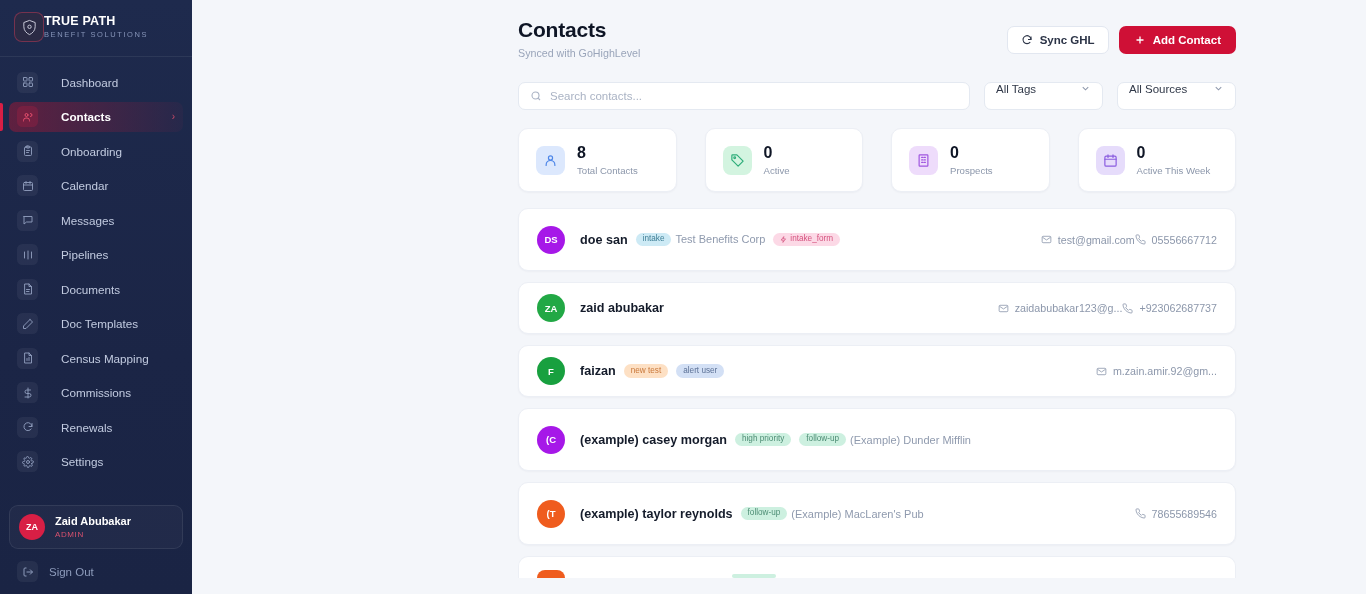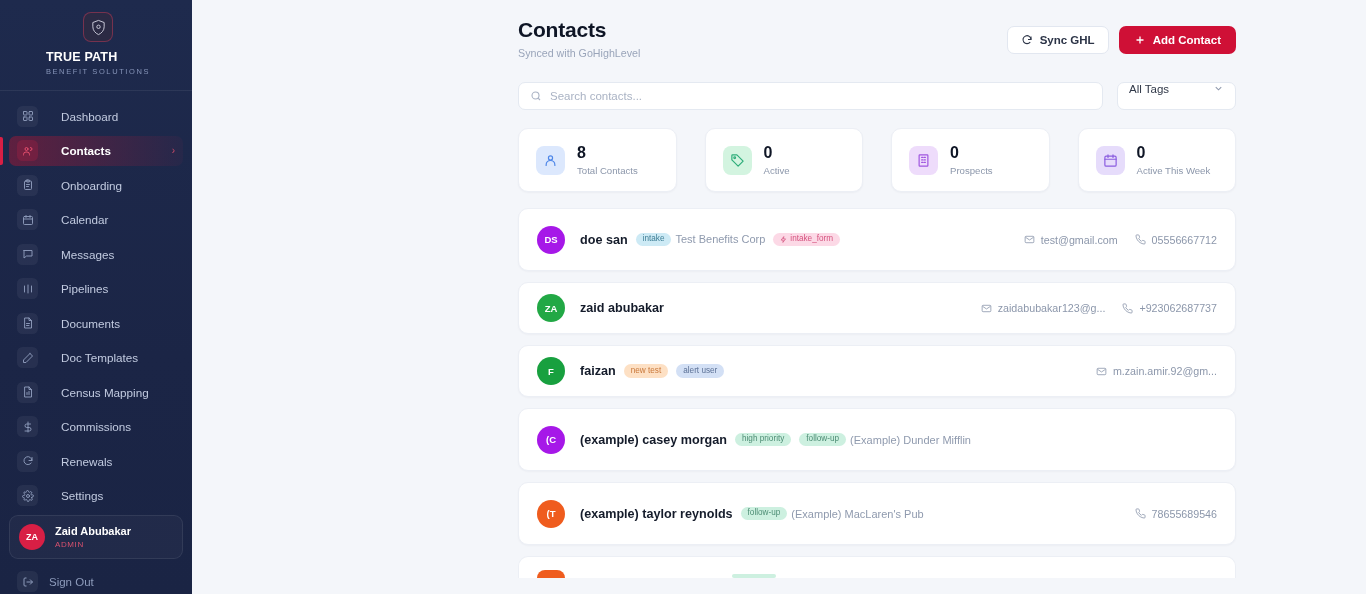--- a/index.html
+++ b/index.html
@@ -12,24 +12,23 @@
   .app { display: flex; width: 1366px; height: 594px; }
 
   
   .sidebar {
     width: 192px; height: 594px;
     background: linear-gradient(180deg,#1e2a4d 0%,#1b2546 60%,#1a2444 100%);
     display: flex; flex-direction: column;
     position: relative; flex: none;
   }
   .brand {
-    display: flex; align-items: center; gap: 9px;
+    display: flex; align-items: center; 
     padding: 12px 10px 14px 14px;
     border-bottom: 1px solid rgba(255,255,255,.07);
-    flex-direction: column;
   }
   .brand-logo {
     width: 30px; height: 30px; border-radius: 8px; flex: none;
     background: #2b2a44;
     border: 1px solid rgba(210,60,90,.45);
     display: flex; align-items: center; justify-content: center;
   }
   .brand-logo svg { display:block; }
   .brand-text { display: flex; flex-direction: column; line-height: 1.1; }
   .brand-title {
@@ -164,21 +163,21 @@
   }
   .tag-intake { background: #cdeaf5; color: #3f7f96; }
   .tag-source {
     background: #fcd9e6; color: #d5537f;
     display: inline-flex; align-items: center; gap: 3px;
   }
   .tag-newtest { background: #fde0c4; color: #c9783a; }
   .tag-alert { background: #d3e0f5; color: #5c7196; }
   .tag-green { background: #cdf0e0; color: #4d8d74; }
   .c-contactinfo {
-    margin-left: auto; display: flex; align-items: center; gap: 17px;
+    margin-left: auto; display: flex; align-items: center; 
     font-size: 10.7px; color: #8c97ab;
   }
   .c-contactinfo span { display: inline-flex; align-items: center; gap: 6px; }
   .partial-row {
     background: #fff; border-radius: 10px 10px 0 0; border: 1px solid #eceff5;
     border-bottom: none; height: 22px; display: flex; align-items: flex-end;
     padding: 0 18px 0 18px; overflow: hidden; margin-top: 11px;
   }
   .partial-av { width: 28px; height: 8px; border-radius: 14px 14px 0 0; background: #ef5c1e; margin-right: 15px;}
   .partial-tag { width: 44px; height: 4px; border-radius: 3px; background: #cdf0e0; margin-left: 152px; }
@@ -373,20 +372,28 @@
           <span>
             <svg width="12" height="12" viewBox="0 0 24 24" fill="none" stroke="#aab3c4" stroke-width="2.2">
               <circle cx="11" cy="11" r="7"></circle>
                 <path d="M20 20l-3.5-3.5"></path>
             </svg>
           </span>
           <input type="text" placeholder="Search contacts..." style="">
         </div>
         <div class="select">
           <span>All Tags</span>
+          <span class="chev">
+            <svg width="11" height="11" viewBox="0 0 24 24" fill="none" stroke="#8d97ab" stroke-width="2.2">
+                <path d="M6 9l6 6 6-6"></path>
+              </svg>
+          </span>
+        </div>
+        <div class="select">
+          <span>All Sources</span>
           <span class="chev">
             <svg width="11" height="11" viewBox="0 0 24 24" fill="none" stroke="#8d97ab" stroke-width="2.2">
                 <path d="M6 9l6 6 6-6"></path>
               </svg>
           </span>
         </div>
       </div>
 
       <div class="stats" id="stats">
           <div class="stat">

